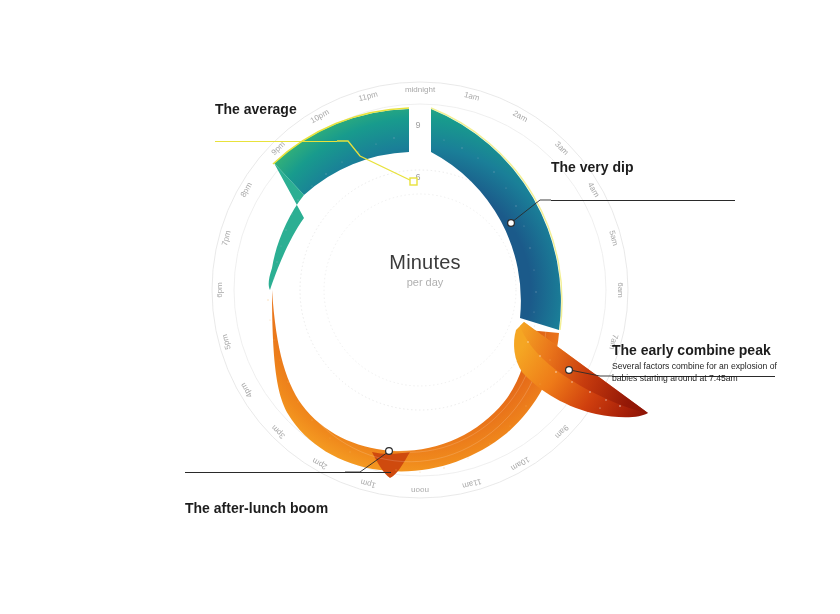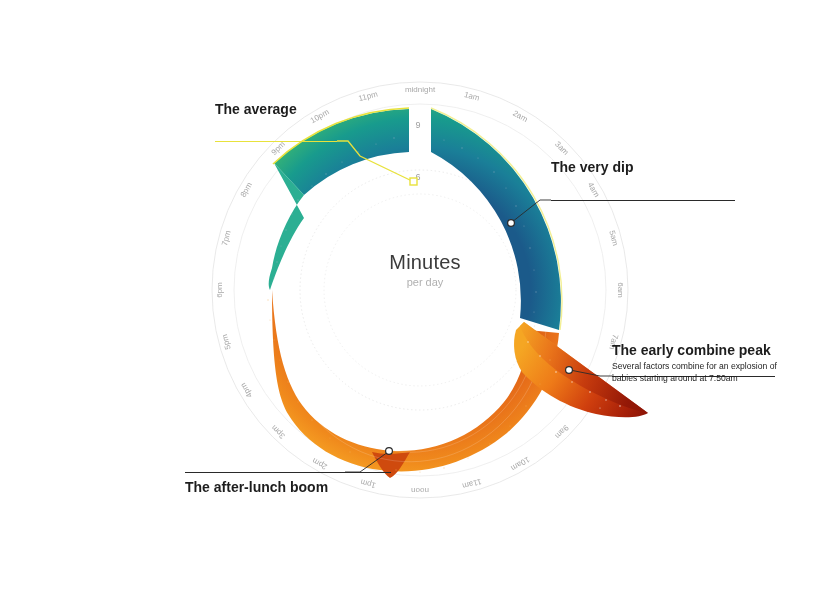--- a/index.html
+++ b/index.html
@@ -60,21 +60,21 @@
     font-weight: bold;
     font-size: 14px;
     display: block;
     margin-bottom: 1px;
   }
   .anno .bdy { display: block; }
 
   #anno-average   { left: 215px; top: 100px;  width: 150px; }
   #anno-night     { left: 551px; top: 158px;  width: 185px; }
   #anno-morning   { left: 612px; top: 341px;  width: 175px; }
-  #anno-lunch     { left: 185px; top: 478px;  width: 215px; }
+  #anno-lunch     { left: 185px; top: 499px;  width: 215px; }
 
   .rule {
     position: absolute;
     height: 0;
     border-top: 1px solid #2a2a2a;
   }
   .rule.yellow { border-top: 1px solid #e8e23c; }
 
   #rule-night   { left: 551px; top: 200px; width: 184px; }
   #rule-morning { left: 612px; top: 376px; width: 163px; }
@@ -364,20 +364,20 @@
   <div class="anno" id="anno-average">
     <span class="ttl">The average</span>
   </div>
 
   <div class="anno" id="anno-night">
     <span class="ttl">The very dip</span>
   </div>
 
   <div class="anno" id="anno-morning">
     <span class="ttl">The early combine peak</span>
-    <span class="bdy">Several factors combine for an explosion of babies starting around at 7:50am</span>
+    <span class="bdy">Several factors combine for an explosion of babies starting around at 7:45am</span>
   </div>
 
   <div class="anno" id="anno-lunch">
     <span class="ttl">The after-lunch boom</span>
   </div>
 
 </div>
 
 </body></html>

